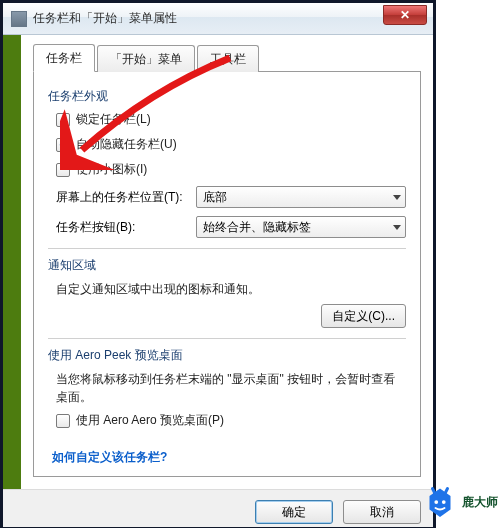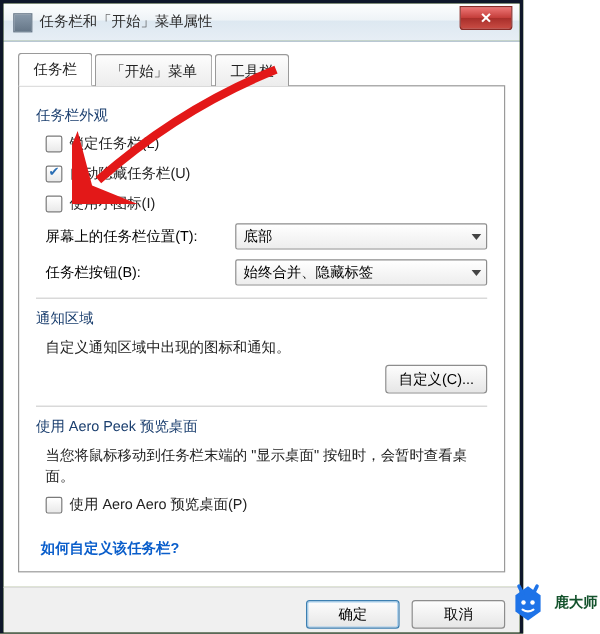--- a/index.html
+++ b/index.html
@@ -54,20 +54,21 @@
       color: #fff;
       display: flex;
       align-items: center;
       justify-content: center;
       font-weight: bold;
       font-size: 13px;
     }
     .client {
       padding: 10px 12px 12px 12px;
       background: #fff;
+      margin-left: 18px;
     }
     
     .tabstrip {
       display: flex;
       align-items: flex-end;
       height: 26px;
       position: relative;
       z-index: 2;
     }
     .tab {

